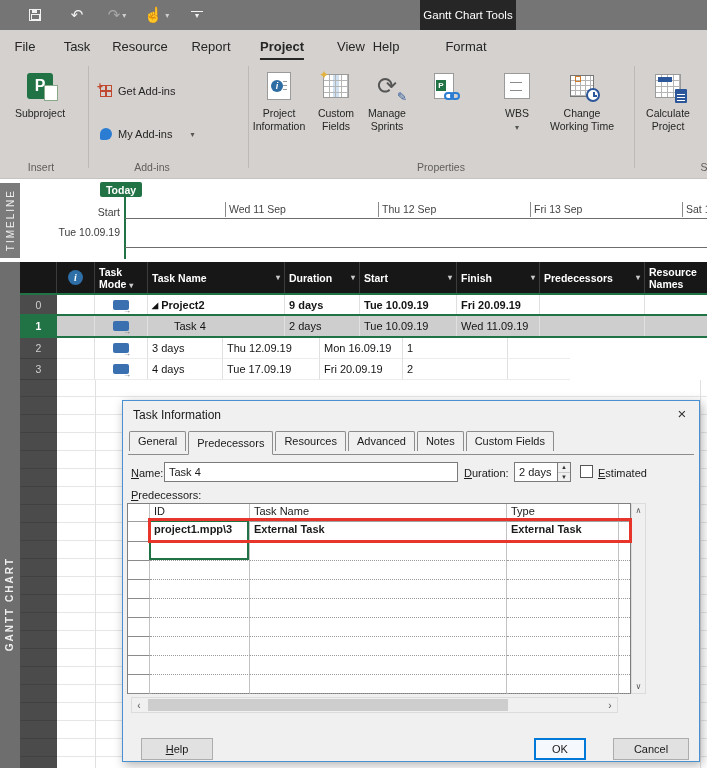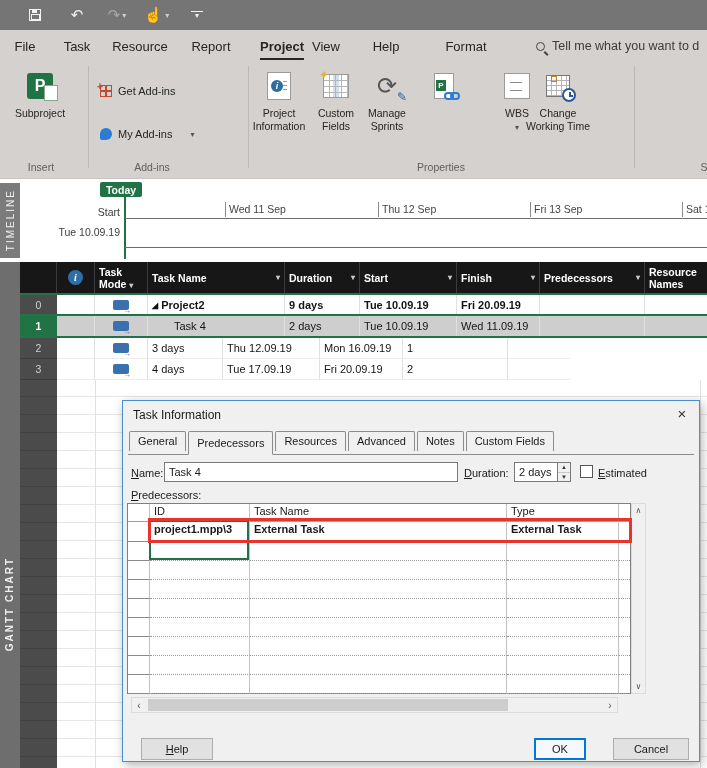--- a/index.html
+++ b/index.html
@@ -183,35 +183,32 @@
           <span class="dd-sm">▾</span>
         </div>
       <div class="qat-btn" style="margin-left:6px">
           <span>☝</span>
           <span class="dd-sm">▾</span>
         </div>
       <div class="qat-btn" style="margin-left:6px">
           <span class="qat-more">▾</span>
         </div>
     </div>
+    <div class="context-box">Gantt Chart Tools</div>
   </div>
 
   <div class="menubar">
     <span class="mtab" style="left:25px">File</span>
     <span class="mtab" style="left:77px">Task</span>
     <span class="mtab" style="left:140px">Resource</span>
     <span class="mtab" style="left:211px">Report</span>
     <span class="mtab active" style="left:282px">Project</span>
-    <span class="mtab" style="left:326px">View</span>
+    <span class="mtab" style="left:351px">View</span>
     <span class="mtab" style="left:386px">Help</span>
     <span class="mtab" style="left:466px">Format</span>
-    <div class="search">
-      <span class="mag"></span>
-      <span>Tell me what you want to d</span>
-    </div>
   </div>
 
   <div class="ribbon">
     <div class="rsep" style="left:88px"></div>
     <div class="rsep" style="left:248px"></div>
     <div class="rsep" style="left:634px"></div>
 
     <div class="rbtn" style="left:11px; top:8px; width:58px">
       <span class="icon32">
           <span class="sub-p">P</span>
@@ -268,31 +265,40 @@
         </span>
       </span>
     </div>
     <div class="rbtn" style="left:496px; top:8px; width:42px">
       <span class="icon32">
           <span class="wbs-ic"></span>
         </span>
       <span class="lbl">WBS</span>
       <span class="dd" style="margin-top:3px">▾</span>
     </div>
-    <div class="rbtn" style="left:524px; top:8px; width:68px">
+    <div class="rbtn" style="left:548px; top:8px; width:68px">
       <span class="icon32">
         <span class="cal-ic">
             <span class="hl"></span>
             <span class="clock"></span>
           </span>
       </span>
       <span class="lbl">Change Working Time</span>
     </div>
     <div class="grp-label" style="left:441px">Properties</div>
 
+    <div class="rbtn" style="left:640px; top:8px; width:56px">
+      <span class="icon32">
+        <span class="calcproj">
+            <span class="bar"></span>
+            <span class="calc-mini"></span>
+          </span>
+      </span>
+      <span class="lbl">Calculate Project</span>
+    </div>
     <div class="rbtn" style="left:696px; top:8px; width:40px">
       <span class="icon32"></span>
 
     </div>
     <div class="grp-label" style="left:704px">S</div>
   </div>
 
   <div class="timeline">
     <div class="tl-strip">
       <span class="vtext">TIMELINE</span>

